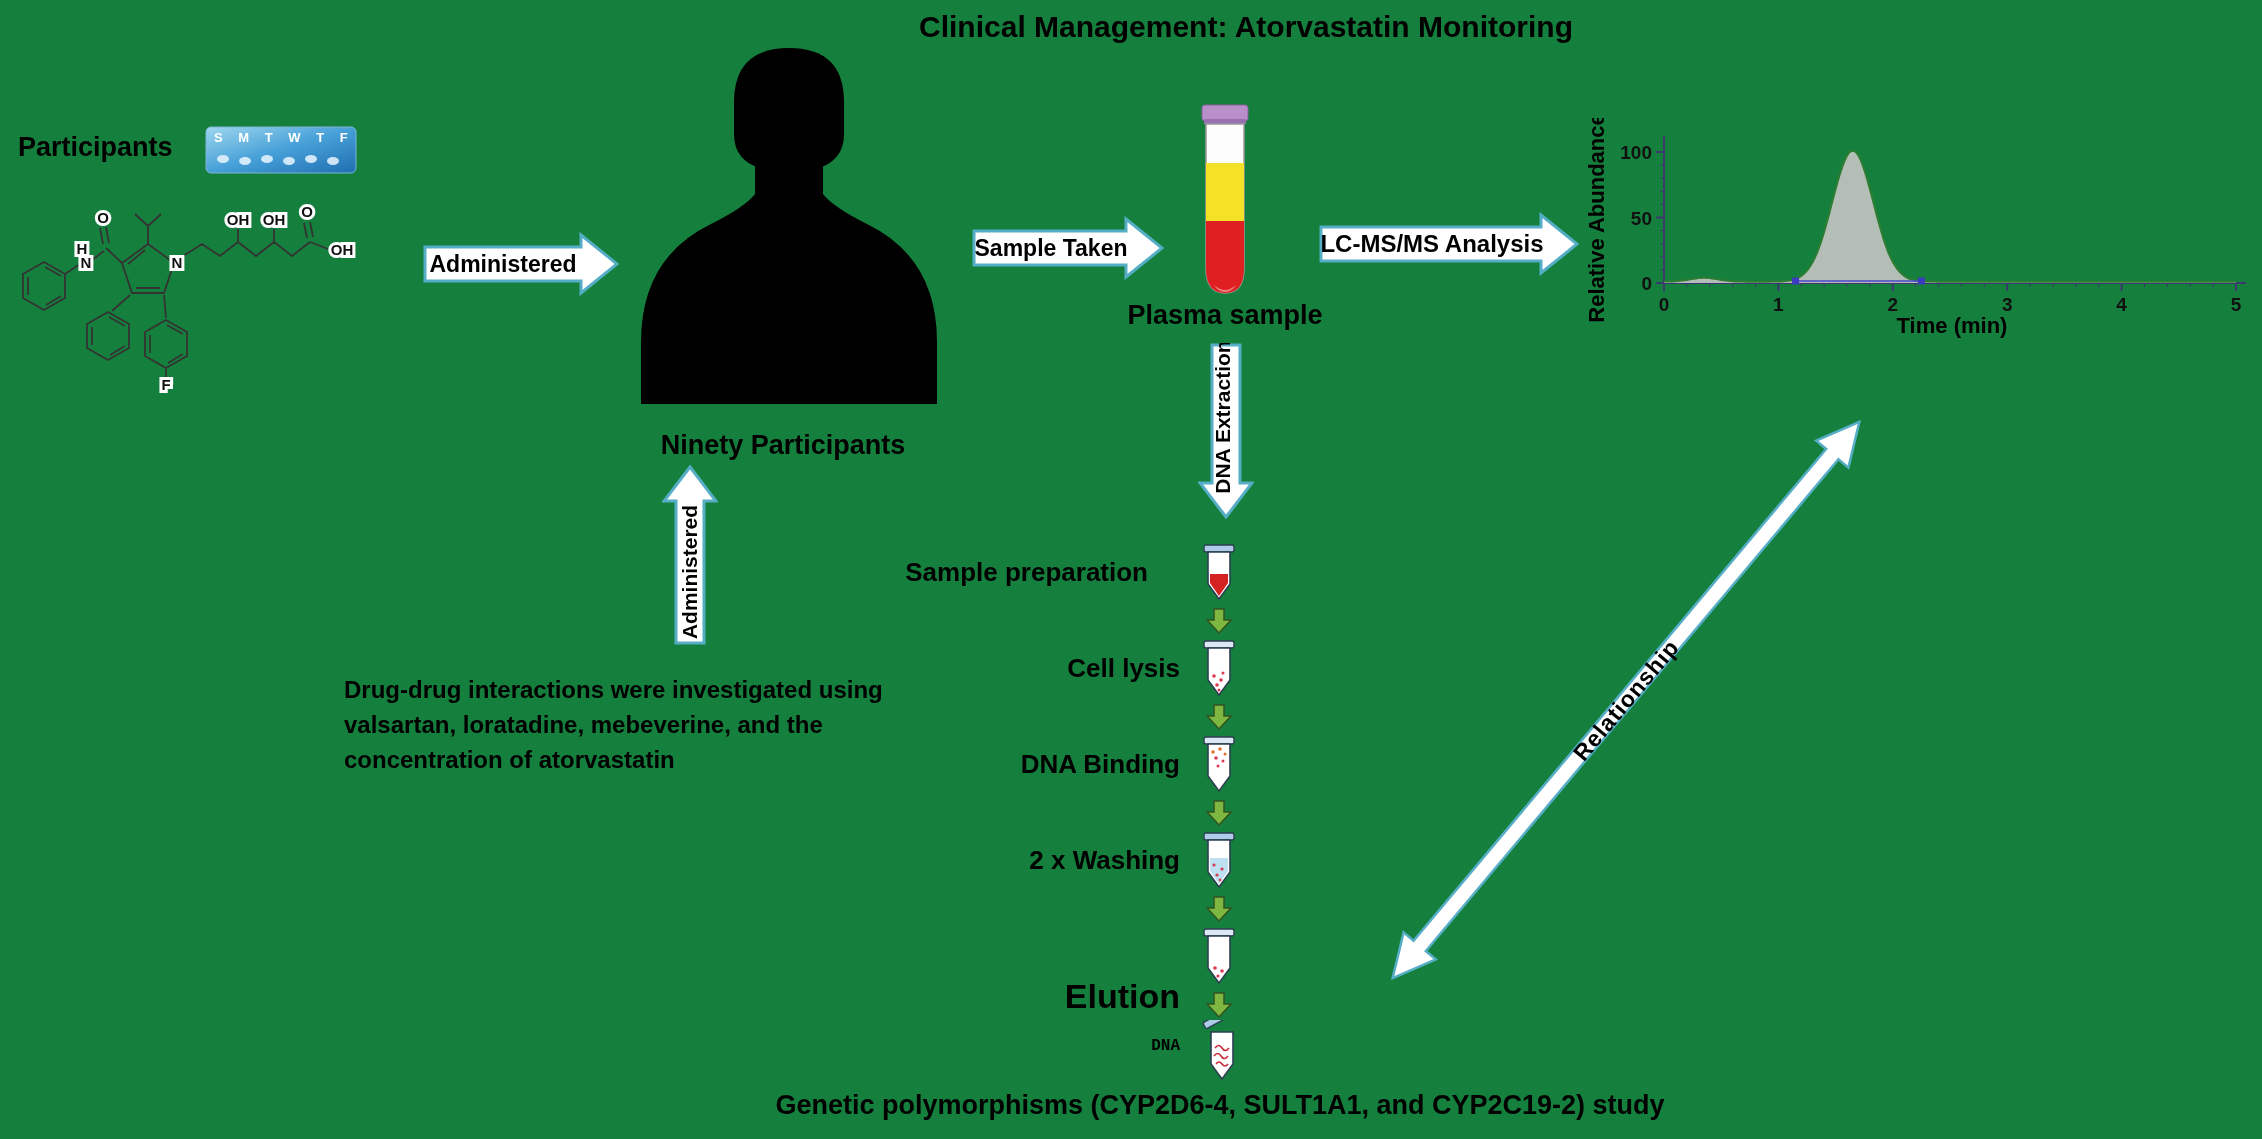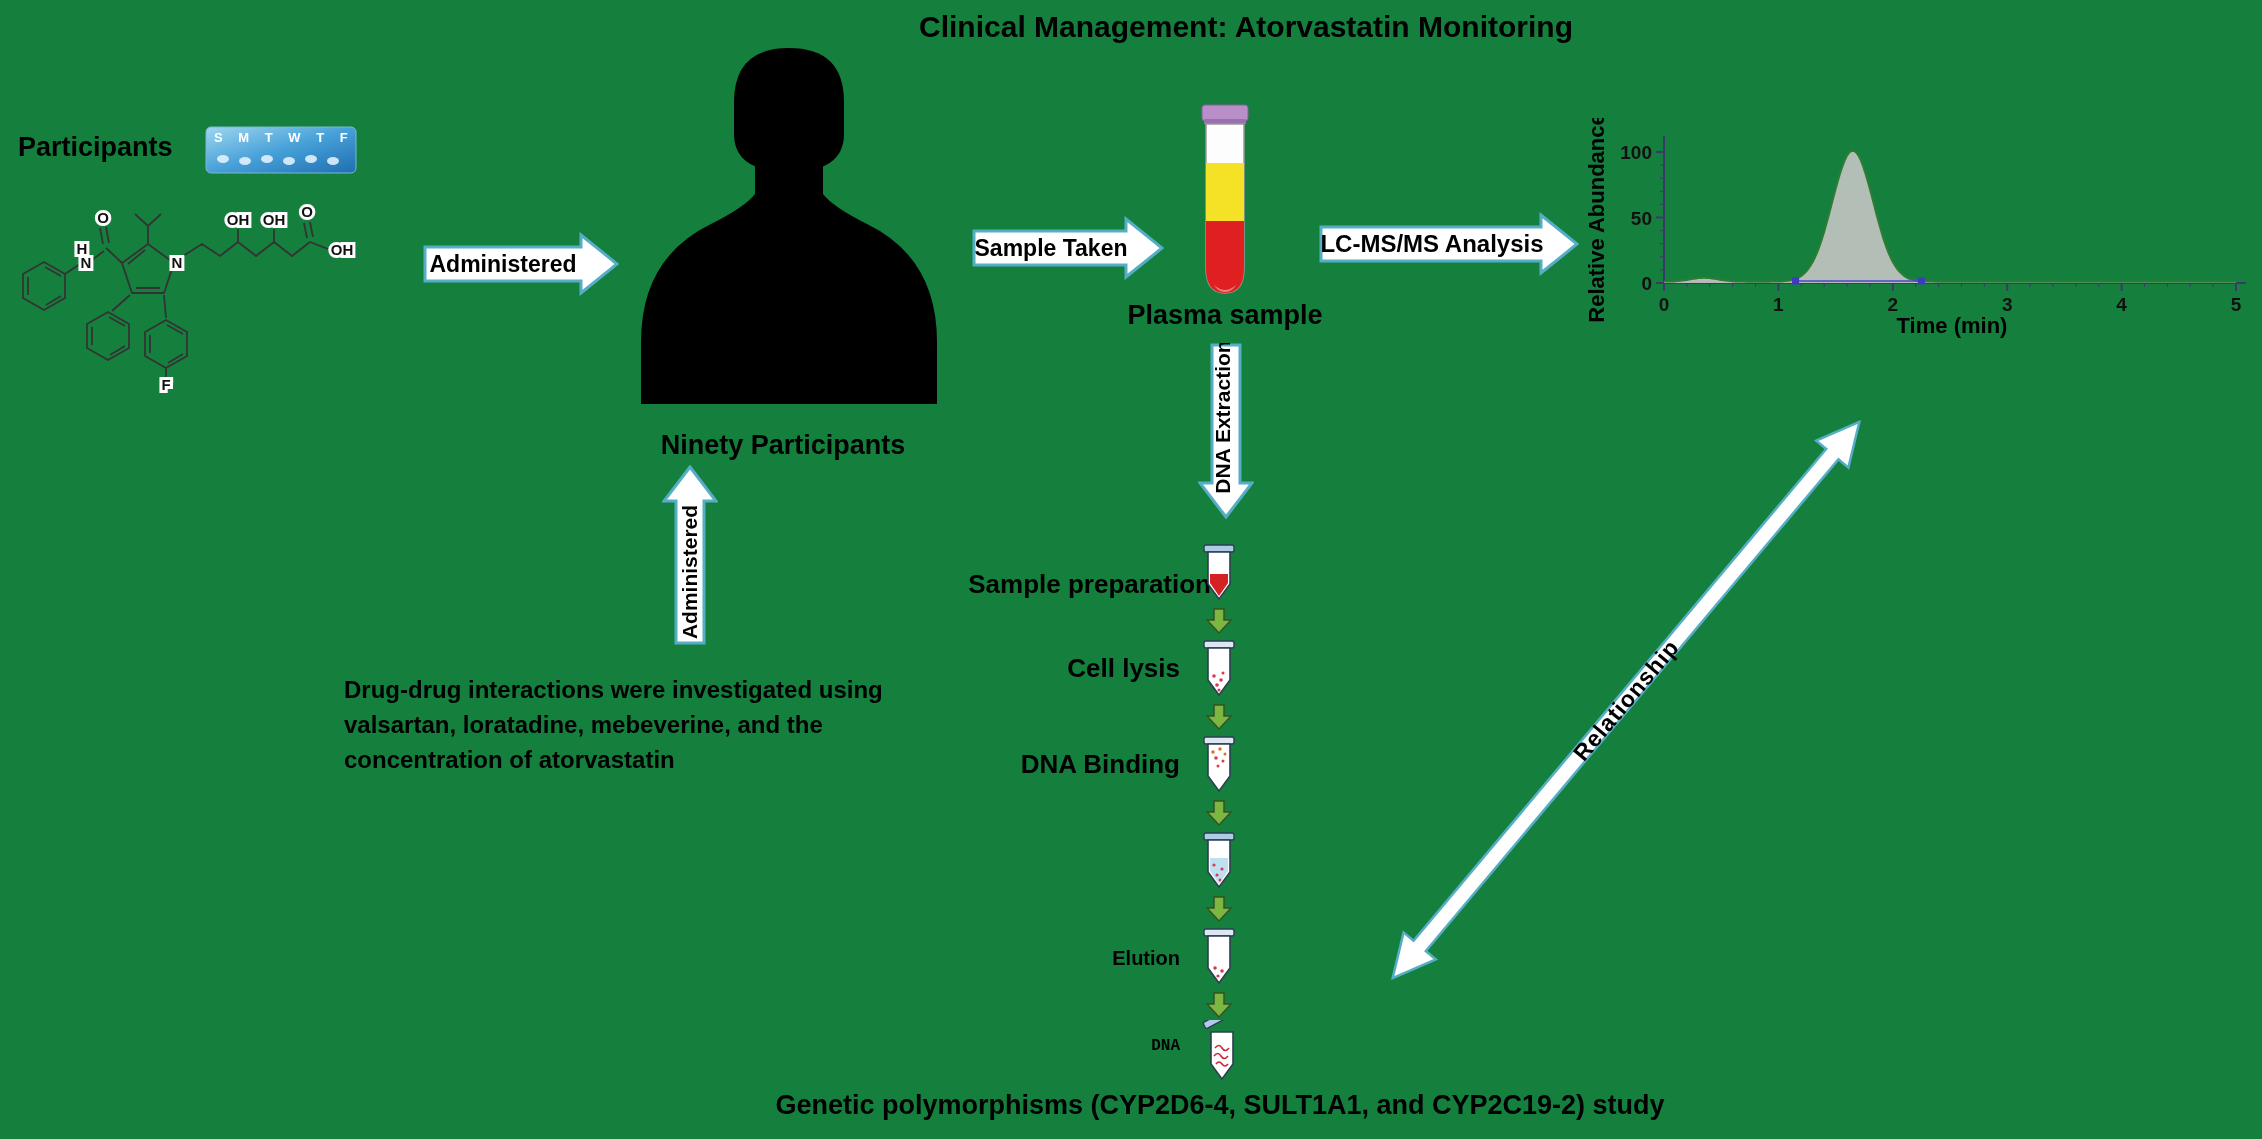--- a/index.html
+++ b/index.html
@@ -199,21 +199,21 @@
       </svg>
   </div>
 
   <div class="abs" style="left:1198px;top:343px;">
     <svg width="56" height="176" viewBox="0 0 56 176">
       <polygon class="arrow-shape" points="14,2 42,2 42,140 54,140 28,174 2,140 14,140"></polygon>
       <text class="arrow-text" x="28" y="78" text-anchor="middle" transform="rotate(-90 28 74)" style="font-size:21px;">DNA Extraction</text>
     </svg>
   </div>
 
-  <div class="abs lbl right" style="left:851px;top:557px;width:360px;font-size:26px;margin-top:12px;">Sample preparation</div>
+  <div class="abs lbl right" style="left:788px;top:557px;width:360px;font-size:26px;">Sample preparation</div>
   <div class="abs" style="left:1200px;top:544px;">
     <svg width="38" height="58" viewBox="0 0 38 58">
       <rect x="4" y="1" width="30" height="7" rx="2" fill="#aecbe8" stroke="#2c3e50" stroke-width="1.4"></rect>
       <path class="tube-outline" d="M8,8 L8,40 L19,55 L30,40 L30,8 Z"></path>
       <path d="M10,30 L10,39 L19,52 L28,39 L28,30 Z" fill="#d42222"></path>
     </svg>
   </div>
 
   <div class="abs" style="left:1206px;top:607px;">
     <svg width="26" height="28" viewBox="0 0 26 28">
@@ -259,41 +259,42 @@
         </g>
     </svg>
   </div>
 
   <div class="abs" style="left:1206px;top:799px;">
     <svg width="26" height="28" viewBox="0 0 26 28">
         <polygon points="8,2 18,2 18,13 25,13 13,26 1,13 8,13" fill="#7db742" stroke="#33531f" stroke-width="1.5"></polygon>
       </svg>
   </div>
 
+  <div class="abs lbl right" style="left:820px;top:845px;width:360px;font-size:26px;">2 x Washing</div>
   <div class="abs" style="left:1200px;top:832px;">
     <svg width="38" height="58" viewBox="0 0 38 58">
       <rect x="4" y="1" width="30" height="7" rx="2" fill="#aecbe8" stroke="#2c3e50" stroke-width="1.4"></rect>
       <path class="tube-outline" d="M8,8 L8,40 L19,55 L30,40 L30,8 Z"></path>
       <path d="M10,26 L10,39 L19,52 L28,39 L28,26 Z" fill="#bfe0f0"></path>
       <g fill="#d83a4f">
           <circle cx="14" cy="33" r="1.6"></circle>
           <circle cx="22" cy="37" r="1.6"></circle>
           <circle cx="17" cy="43" r="1.6"></circle>
           <circle cx="20" cy="48" r="1.4"></circle>
         </g>
     </svg>
   </div>
 
   <div class="abs" style="left:1206px;top:895px;">
     <svg width="26" height="28" viewBox="0 0 26 28">
         <polygon points="8,2 18,2 18,13 25,13 13,26 1,13 8,13" fill="#7db742" stroke="#33531f" stroke-width="1.5"></polygon>
       </svg>
   </div>
 
-  <div class="abs lbl right" style="left:820px;top:947px;width:360px;font-size:20px;text-align:right;">Elution</div>
+  <div class="abs lbl right" style="left:820px;top:977px;width:360px;font-size:34px;text-align:right;">Elution</div>
   <div class="abs" style="left:1200px;top:928px;">
     <svg width="38" height="58" viewBox="0 0 38 58">
       <rect x="4" y="1" width="30" height="7" rx="2" fill="#dbe7f2" stroke="#2c3e50" stroke-width="1.4"></rect>
       <path class="tube-outline" d="M8,8 L8,40 L19,55 L30,40 L30,8 Z"></path>
       <g fill="#d83a4f">
           <circle cx="15" cy="40" r="1.8"></circle>
           <circle cx="22" cy="43" r="1.8"></circle>
           <circle cx="18" cy="48" r="1.6"></circle>
         </g>
     </svg>

